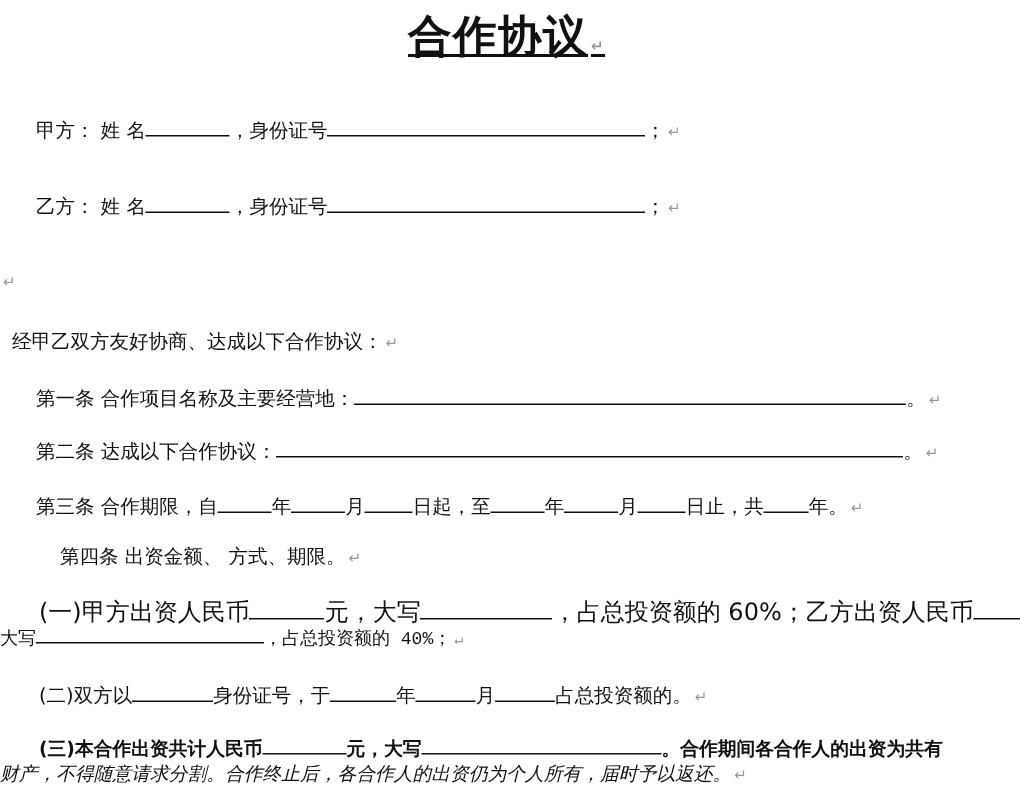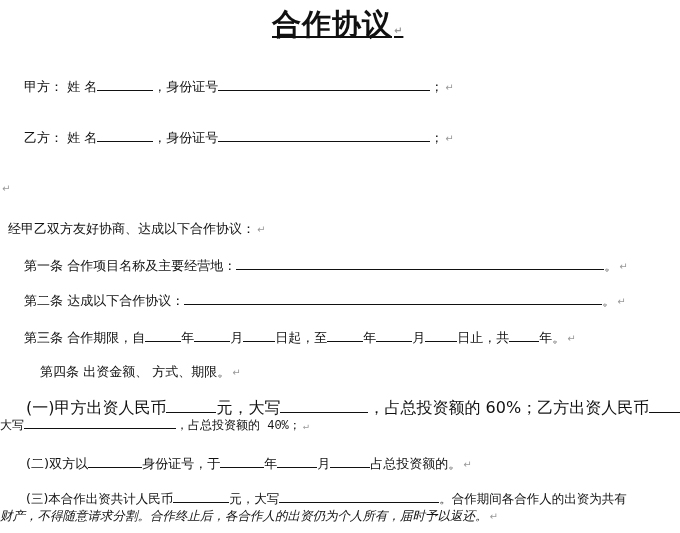--- a/index.html
+++ b/index.html
@@ -41,14 +41,14 @@
 
 <div class="line" style="left:24px;top:329px;"><span>第三条  合作期限，自</span><span class="blank" style="width:36px"></span><span>年</span><span class="blank" style="width:36px"></span><span>月</span><span class="blank" style="width:32px"></span><span>日起，至</span><span class="blank" style="width:36px"></span><span>年</span><span class="blank" style="width:36px"></span><span>月</span><span class="blank" style="width:32px"></span><span>日止，共</span><span class="blank" style="width:30px"></span><span>年。</span><span class="pm">↵</span></div>
 
 <div class="line" style="left:24px;top:364px;margin-left:16px;"><span>第四条  出资金额、 方式、期限。</span><span class="pm">↵</span></div>
 
 <div class="line" style="left:26px;top:400px;font-size:16px;"><span>(一)甲方出资人民币</span><span class="blank" style="width:50px"></span><span>元，大写</span><span class="blank" style="width:88px"></span><span>，占总投资额的 60%；乙方出资人民币</span><span class="blank" style="width:52px"></span><span>元，</span></div>
 <div class="line" style="left:0px;top:416px;font-size:12px;font-family:Liberation Mono, monospace;"><span>大写</span><span class="blank" style="width:152px"></span><span>，占总投资额的 40%；</span><span class="pm">↵</span></div>
 
 <div class="line" style="left:26px;top:455px;"><span>(二)双方以</span><span class="blank" style="width:54px"></span><span>身份证号，于</span><span class="blank" style="width:44px"></span><span>年</span><span class="blank" style="width:40px"></span><span>月</span><span class="blank" style="width:40px"></span><span>占总投资额的。</span><span class="pm">↵</span></div>
 
-<div class="line" style="left:26px;top:490px;font-size:12.5px;"><span>(三)本合作出资共计人民币</span><span class="blank" style="width:56px"></span><span>元，大写</span><span class="blank" style="width:160px"></span><span>。合作期间各合作人的出资为共有</span></div>
+<div class="line" style="left:26px;top:490px;font-size:12.5px;font-weight:bold;"><span>(三)本合作出资共计人民币</span><span class="blank" style="width:56px"></span><span>元，大写</span><span class="blank" style="width:160px"></span><span>。合作期间各合作人的出资为共有</span></div>
 <div class="line" style="left:0px;top:508px;font-size:12.5px;font-style:italic;"><span>财产，不得随意请求分割。合作终止后，各合作人的出资仍为个人所有，届时予以返还。</span><span class="pm">↵</span></div>
 
 </body></html>

